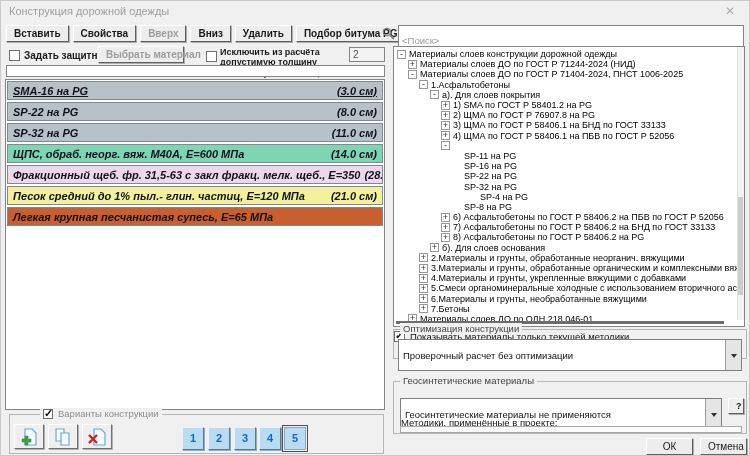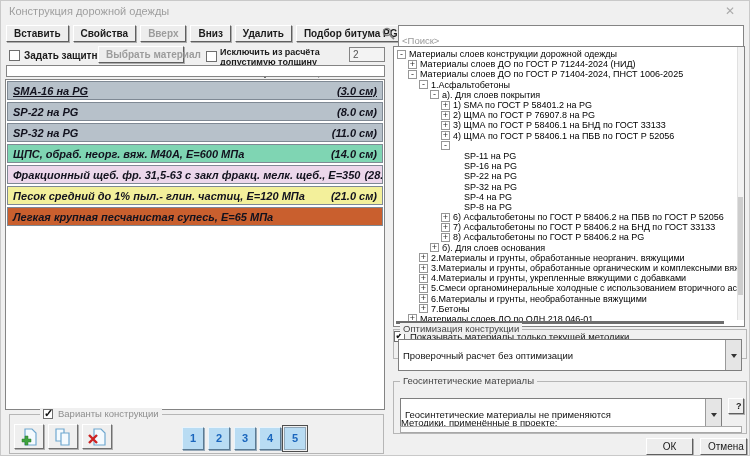--- a/index.html
+++ b/index.html
@@ -201,21 +201,21 @@
     </div>
     <div class="tnode" style="padding-left: 70px;">
       <span>SP-16 на PG</span>
     </div>
     <div class="tnode" style="padding-left: 70px;">
       <span>SP-22 на PG</span>
     </div>
     <div class="tnode" style="padding-left: 70px;">
       <span>SP-32 на PG</span>
     </div>
-    <div class="tnode" style="padding-left: 70px;">
+    <div class="tnode" style="padding-left: 70px; margin-left: 16px;">
       <span>SP-4 на PG</span>
     </div>
     <div class="tnode" style="padding-left: 70px;">
       <span>SP-8 на PG</span>
     </div>
     <div class="tnode" style="padding-left: 47px;">
       <span class="exp">+</span>
       <span>6) Асфальтобетоны по ГОСТ Р 58406.2 на ПБВ по ГОСТ Р 52056</span>
     </div>
     <div class="tnode" style="padding-left: 47px;">

